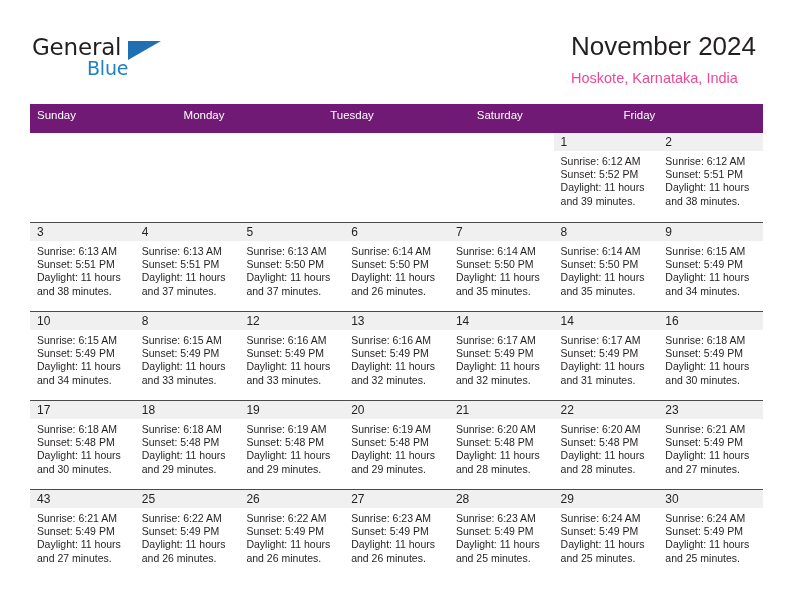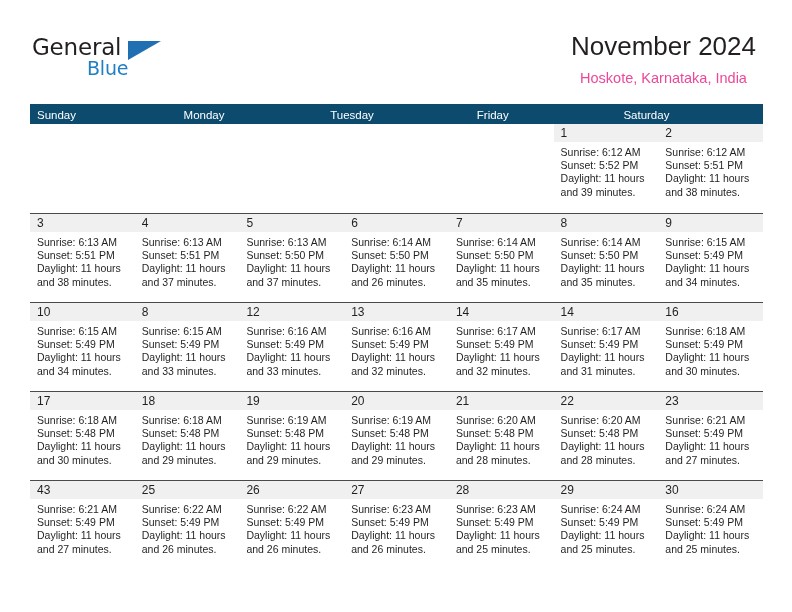--- a/index.html
+++ b/index.html
@@ -65,21 +65,21 @@
     width: 0;
     height: 0;
     border-left: 33px solid #1f6fb2;
     border-bottom: 19px solid transparent;
   }
 
   .title-wrap {
     position: absolute;
     right: 36px;
     top: 30px;
-    text-align: center;
+    text-align: left;
   }
   .cal-title {
     font-size: 26px;
     font-weight: 400;
     color: #231f20;
     line-height: 32px;
     white-space: nowrap;
   }
   .cal-sub {
     margin-top: 7px;
@@ -92,22 +92,22 @@
 
   
   .calendar {
     position: absolute;
     left: 30px;
     top: 104px;
     width: 733px;
   }
   .weekdays {
     display: flex;
-    background: #0c4a6e;
-    height: 20px;
+    background: #701a75;
+    height: 29px;
   }
   .weekday {
     flex: 1 1 0;
     color: #ffffff;
     font-size: 11.5px;
     line-height: 22px;
     padding-left: 7px;
     box-sizing: border-box;
     white-space: nowrap;
   }
@@ -169,22 +169,22 @@
     </div>
 
   </div>
 
   <div class="calendar">
 
     <div class="weekdays">
       <div class="weekday">Sunday</div>
       <div class="weekday">Monday</div>
       <div class="weekday">Tuesday</div>
+      <div class="weekday">Saturday</div>
       <div class="weekday">Friday</div>
-      <div class="weekday">Saturday</div>
     </div>
 
     <div class="weeks-container">
         <div class="week">
           <div class="cell empty">
             <div class="daynum-band">
               <div class="daynum"></div>
             </div>
           </div>
           <div class="cell empty">

